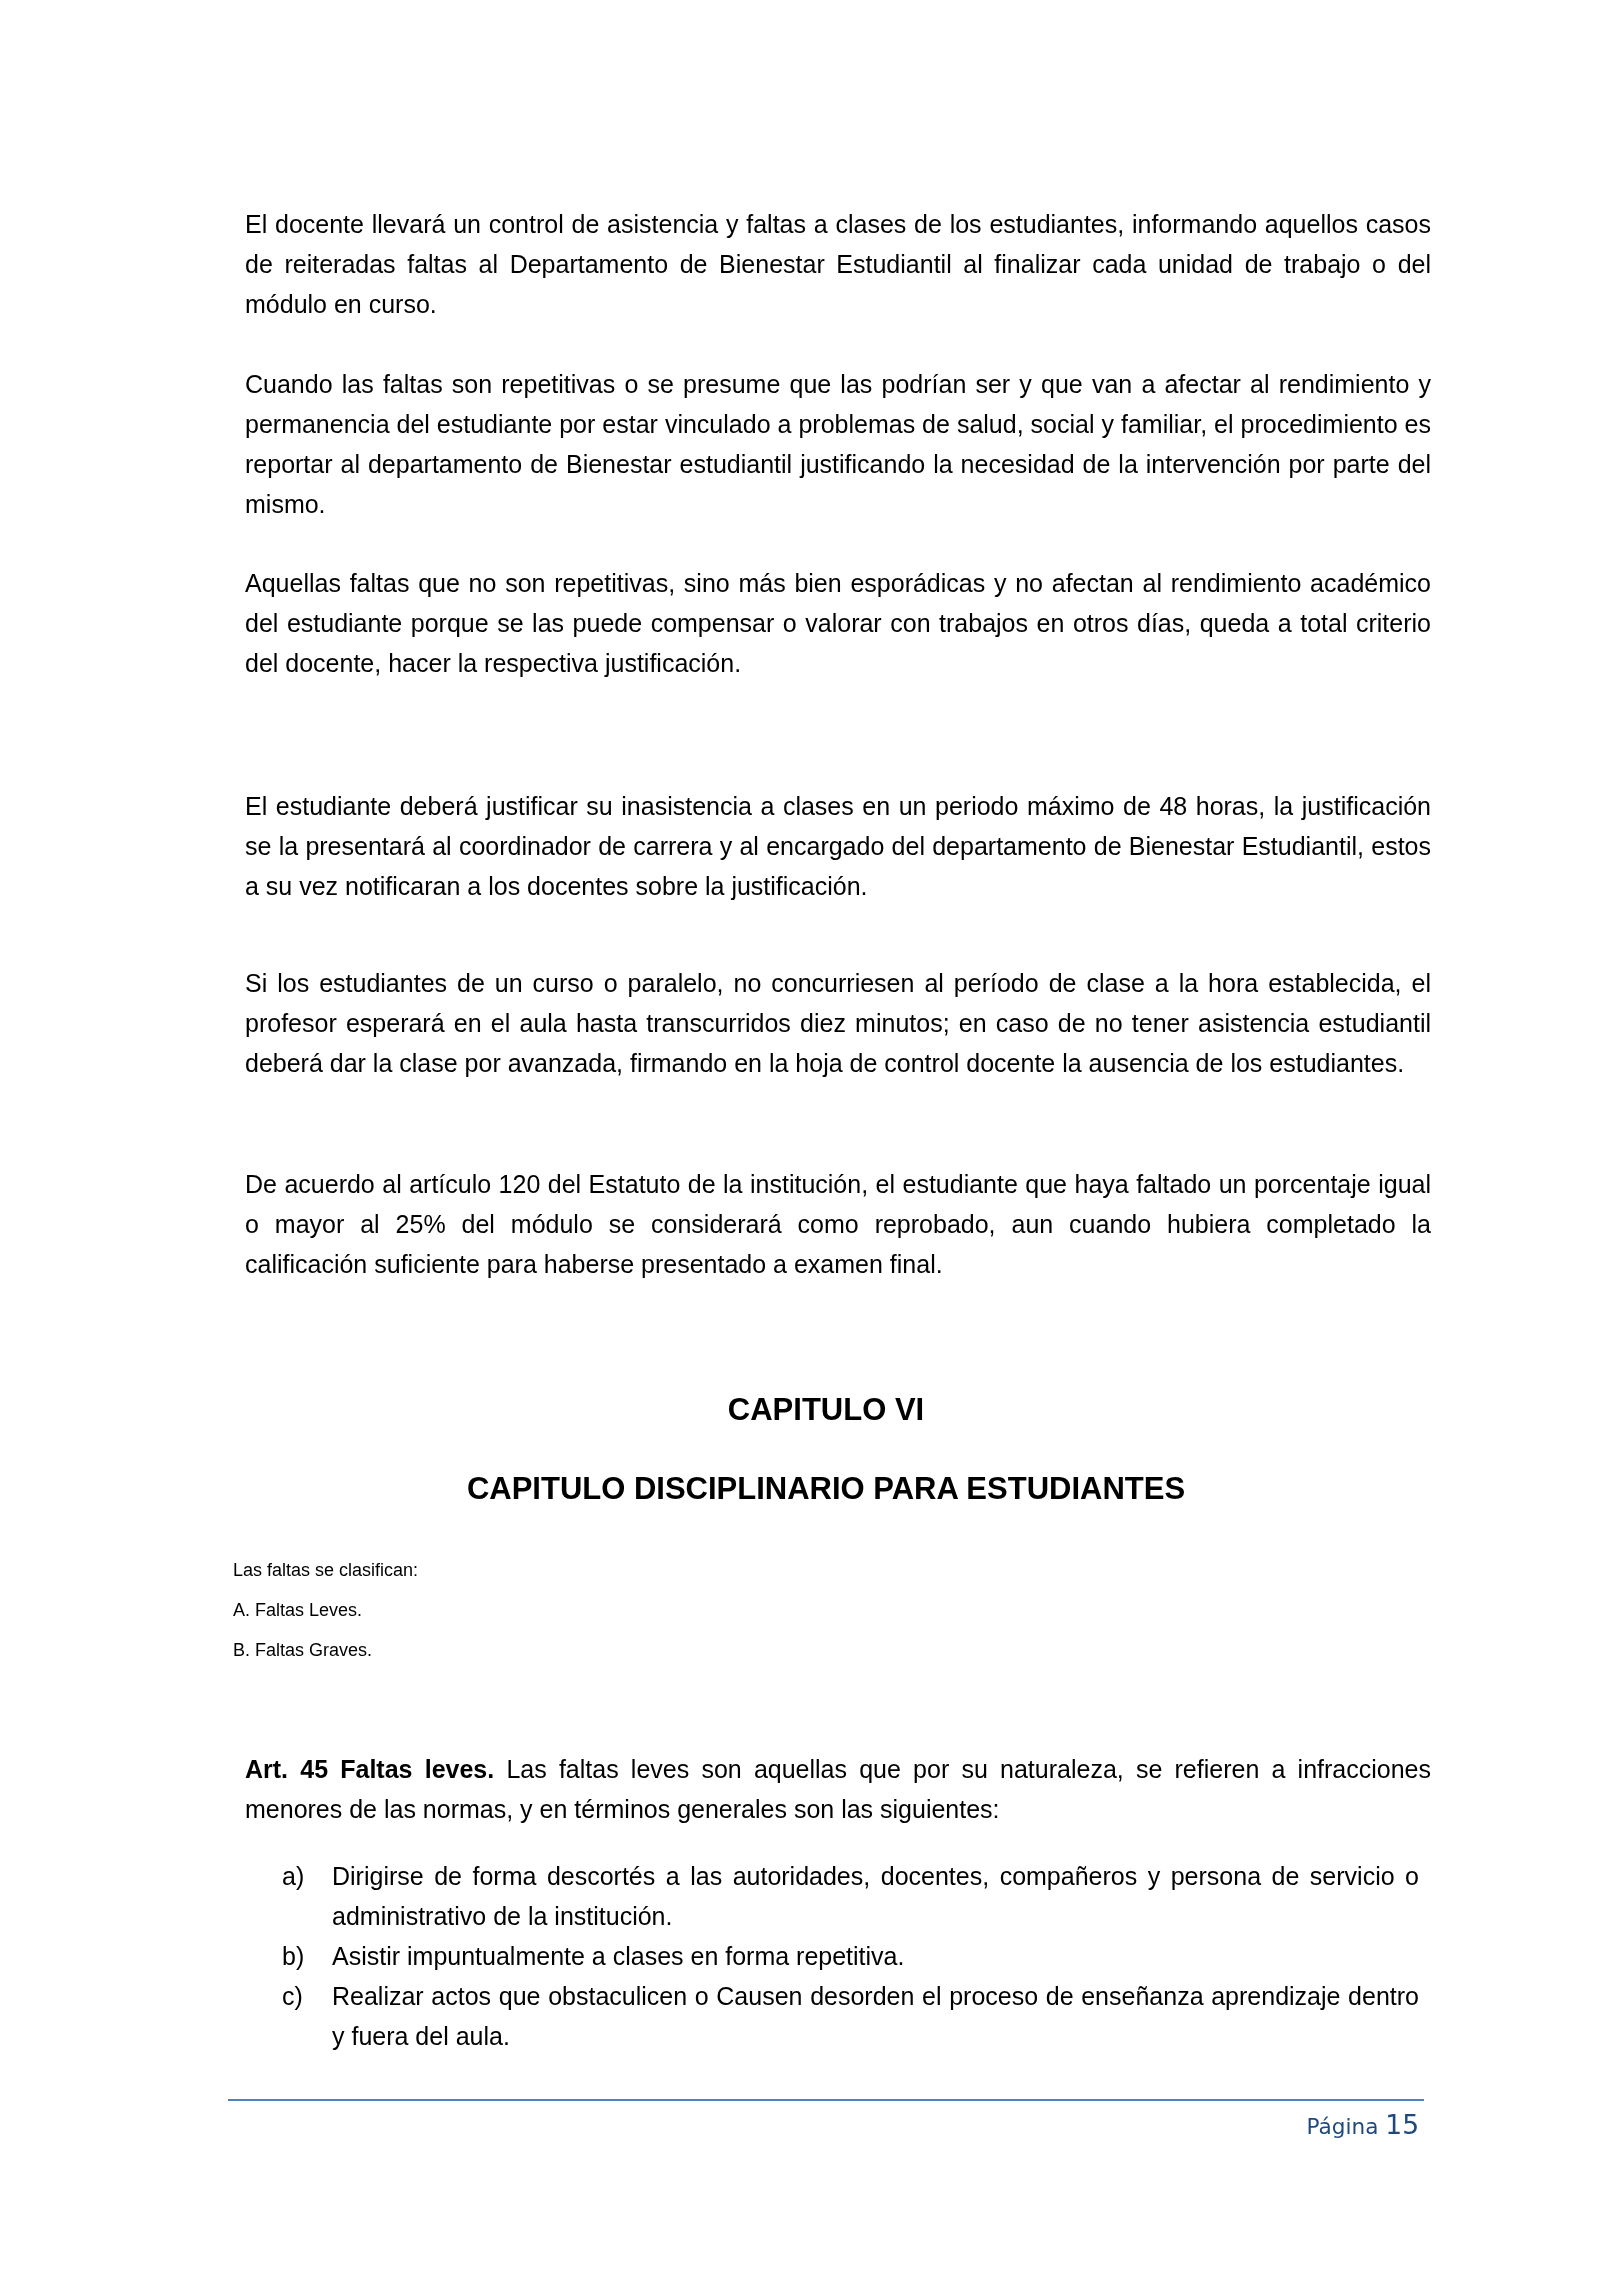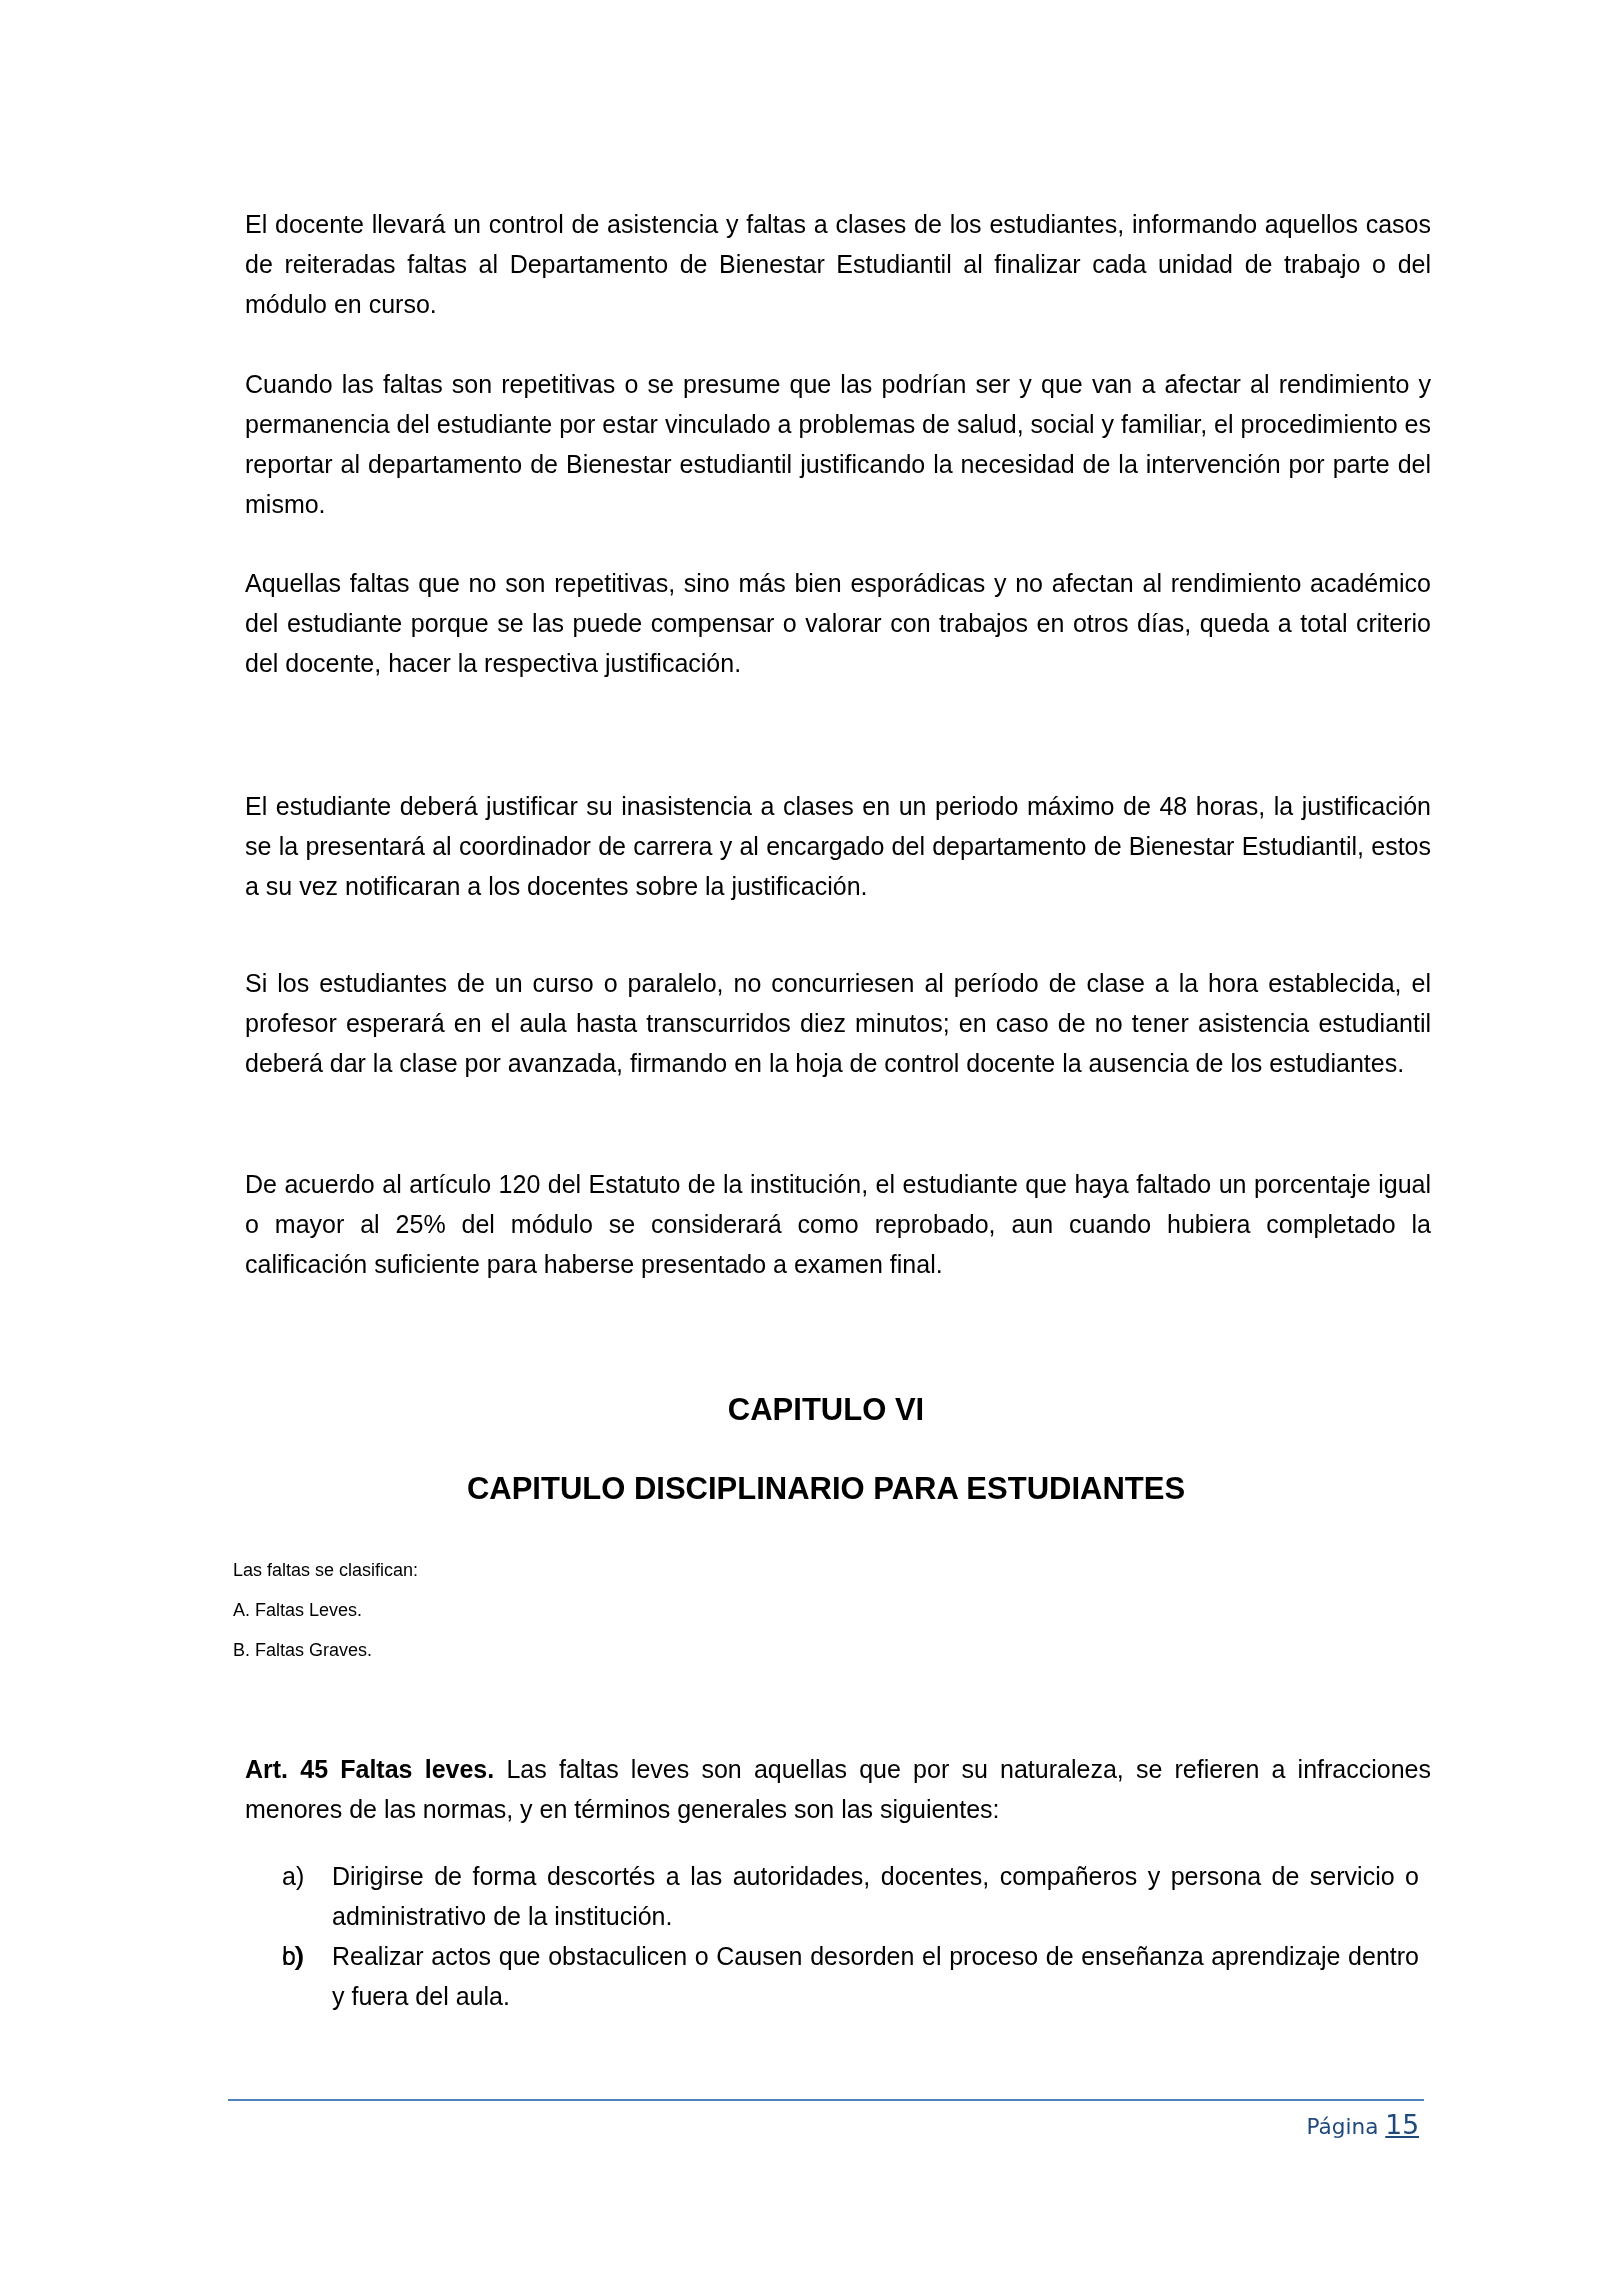--- a/index.html
+++ b/index.html
@@ -11,21 +11,21 @@
             font-size: 31px; line-height: 39px; margin: 0; }
   .plain { position: absolute; left: 233px; font-size: 18px; line-height: 40px; margin: 0; }
   .list { position: absolute; left: 233px; width: 1186px; margin: 0; padding: 0; list-style: none;
           font-size: 25px; line-height: 40px; }
   .list li { position: relative; padding-left: 99px; text-align: justify; }
   .list li .marker { position: absolute; left: 49px; top: 0; }
   b { font-weight: bold; }
   .footer-line { position: absolute; left: 228px; width: 1196px; top: 2099px; height: 2px; background: #4f81bd; }
   .page-num { position: absolute; right: 202px; top: 2109px; font-family: "DejaVu Sans", sans-serif;
               font-size: 21.6px; color: #1f497d; }
-  .page-num .num { font-size: 26.5px; text-decoration: underline; }
+  .page-num .num { font-size: 26.5px; }
 </style>
 </head>
 <body>
 
 <p class="p" style="top:192px">El docente llevará un control de asistencia y faltas a clases de los estudiantes, informando aquellos casos de reiteradas faltas al Departamento de Bienestar Estudiantil al finalizar cada unidad de trabajo o del módulo en curso.</p>
 <p class="p" style="top:352px">Cuando las faltas son repetitivas o se presume que las podrían ser y que van a afectar al rendimiento y permanencia del estudiante por estar vinculado a problemas de salud, social y familiar, el procedimiento es reportar al departamento de Bienestar estudiantil justificando la necesidad de la intervención por parte del mismo.</p>
 <p class="p" style="top:551px">Aquellas faltas que no son repetitivas, sino más bien esporádicas y no afectan al rendimiento académico del estudiante porque se las puede compensar o valorar con trabajos en otros días, queda a total criterio del docente, hacer la respectiva justificación.</p>
 <p class="p" style="top:774px">El estudiante deberá justificar su inasistencia a clases en un periodo máximo de 48 horas, la justificación se la presentará al coordinador de carrera y al encargado del departamento de Bienestar Estudiantil, estos a su vez notificaran a los docentes sobre la justificación.</p>
 <p class="p" style="top:951px">Si los estudiantes de un curso o paralelo, no concurriesen al período de clase a la hora establecida, el profesor esperará en el aula hasta transcurridos diez minutos; en caso de no tener asistencia estudiantil deberá dar la clase por avanzada, firmando en la hoja de control docente la ausencia de los estudiantes.</p>
 <p class="p" style="top:1152px">De acuerdo al artículo 120 del Estatuto de la institución, el estudiante que haya faltado un porcentaje igual o mayor al 25% del módulo se considerará como reprobado, aun cuando hubiera completado la calificación suficiente para haberse presentado a examen final.</p>
@@ -36,19 +36,19 @@
 <div class="plain" style="top:1550px">
   <div>Las faltas se clasifican:</div>
   <div>A. Faltas Leves.</div>
   <div>B. Faltas Graves.</div>
 </div>
 
 <p class="p" style="top:1737px"><b>Art. 45 Faltas leves.</b><span> Las faltas leves son aquellas que por su naturaleza, se refieren a infracciones menores de las normas, y en términos generales son las siguientes:</span></p>
 
 <ul class="list" style="top:1856px">
   <li><span class="marker">a)</span><span>Dirigirse de forma descortés a las autoridades, docentes, compañeros y persona de servicio o administrativo de la institución.</span></li>
-  <li><span class="marker">b)</span></li>
+  <li><span class="marker">b)</span><span>Asistir impuntualmente a clases en forma repetitiva.</span></li>
   <li><span class="marker">c)</span><span>Realizar actos que obstaculicen o Causen desorden el proceso de enseñanza aprendizaje dentro y fuera del aula.</span></li>
 </ul>
 
 <div class="footer-line"></div>
 <div class="page-num"><span>Página</span> <span class="num">15</span></div>
 
 
 </body></html>

